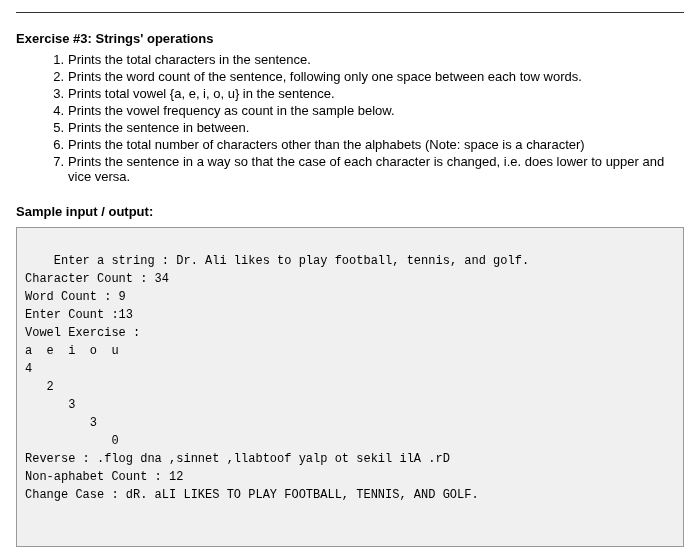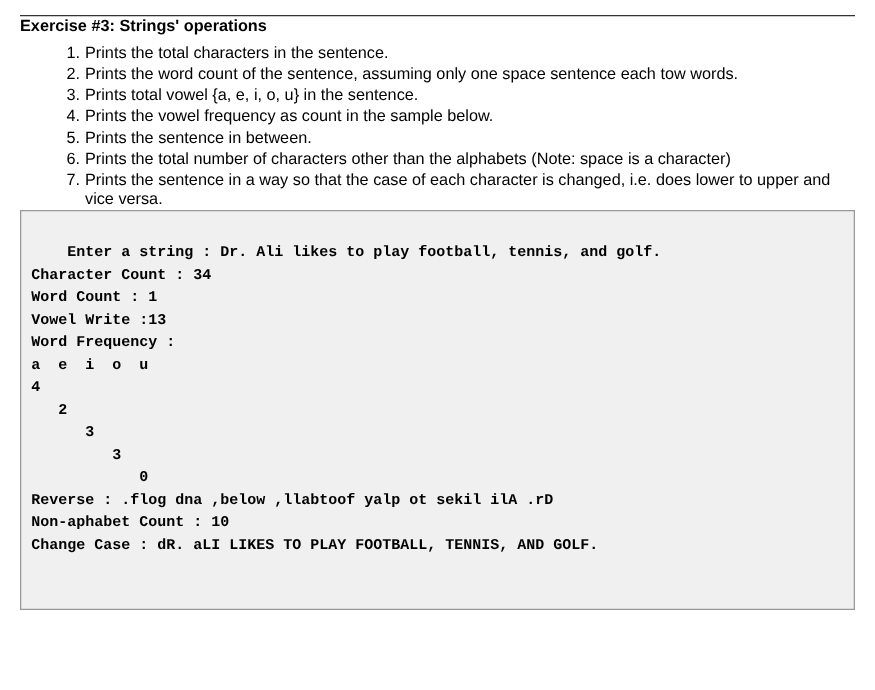--- a/index.html
+++ b/index.html
@@ -16,21 +16,21 @@
       width: 700px;
       min-height: 552px;
       padding: 12px 16px;
     }
 
     .exercise-title {
       font-weight: bold;
       font-size: 13px;
       margin-bottom: 6px;
       border-top: 1px solid #333;
-      padding-top: 0;
+      padding-top: 18px;
     }
 
     .exercise-description {
       font-size: 13px;
       margin-bottom: 4px;
     }
 
     .exercise-list {
       list-style: none;
       padding-left: 0;
@@ -65,37 +65,37 @@
       border: 1px solid #999;
       padding: 6px 8px;
       font-family: 'Courier New', Courier, monospace;
       font-size: 12px;
       line-height: 1.5;
       white-space: pre;
       color: #000;
     }
 
     .code-bold {
-      font-weight: bold;
+      font-weight: normal;
     }
   </style>
 </head>
 <body>
 
 <div>
   <div class="exercise-title">Exercise #3: Strings' operations</div>
 
   <ol class="exercise-list">
   <li>
         <span class="list-num">1.</span>
         <span class="list-text">Prints the total characters in the sentence.</span>
       </li>
       <li>
         <span class="list-num">2.</span>
-        <span class="list-text">Prints the word count of the sentence, assuming only one space sentence each tow words.</span>
+        <span class="list-text">Prints the word count of the sentence, following only one space between each tow words.</span>
       </li>
       <li>
         <span class="list-num">3.</span>
         <span class="list-text">Prints total vowel {a, e, i, o, u} in the sentence.</span>
       </li>
       <li>
         <span class="list-num">4.</span>
         <span class="list-text">Prints the vowel frequency as count in the sample below.</span>
       </li>
       <li>
@@ -105,31 +105,32 @@
       <li>
         <span class="list-num">6.</span>
         <span class="list-text">Prints the total number of characters other than the alphabets (Note: space is a character)</span>
       </li>
       <li>
         <span class="list-num">7.</span>
         <span class="list-text">Prints the sentence in a way so that the case of each character is changed, i.e. does lower to upper and vice versa.</span>
       </li>
     </ol>
 
+  <div class="section-title">Sample input / output:</div>
 
   <div class="code-block">
     <span><span class="code-bold">Enter a string : Dr. Ali likes to play football, tennis, and golf.</span>
 </span><span><span class="code-bold">Character Count : 34</span>
-</span><span><span class="code-bold">Word Count : 1</span>
-</span><span><span class="code-bold">Vowel Write :13</span>
-</span><span><span class="code-bold">Word Frequency :</span>
+</span><span><span class="code-bold">Word Count : 9</span>
+</span><span><span class="code-bold">Enter Count :13</span>
+</span><span><span class="code-bold">Vowel Exercise :</span>
 </span><span><span class="code-bold">a  e  i  o  u</span>
 </span><span><span class="code-bold">4</span>
 </span><span><span class="code-bold">   2</span>
 </span><span><span class="code-bold">      3</span>
 </span><span><span class="code-bold">         3</span>
 </span><span><span class="code-bold">            0</span>
-</span><span><span class="code-bold">Reverse : .flog dna ,below ,llabtoof yalp ot sekil ilA .rD</span>
-</span><span><span class="code-bold">Non-aphabet Count : 10</span>
+</span><span><span class="code-bold">Reverse : .flog dna ,sinnet ,llabtoof yalp ot sekil ilA .rD</span>
+</span><span><span class="code-bold">Non-aphabet Count : 12</span>
 </span><span><span class="code-bold">Change Case : dR. aLI LIKES TO PLAY FOOTBALL, TENNIS, AND GOLF.</span>
 </span>
   </div>
 </div>
 
 </body></html>

